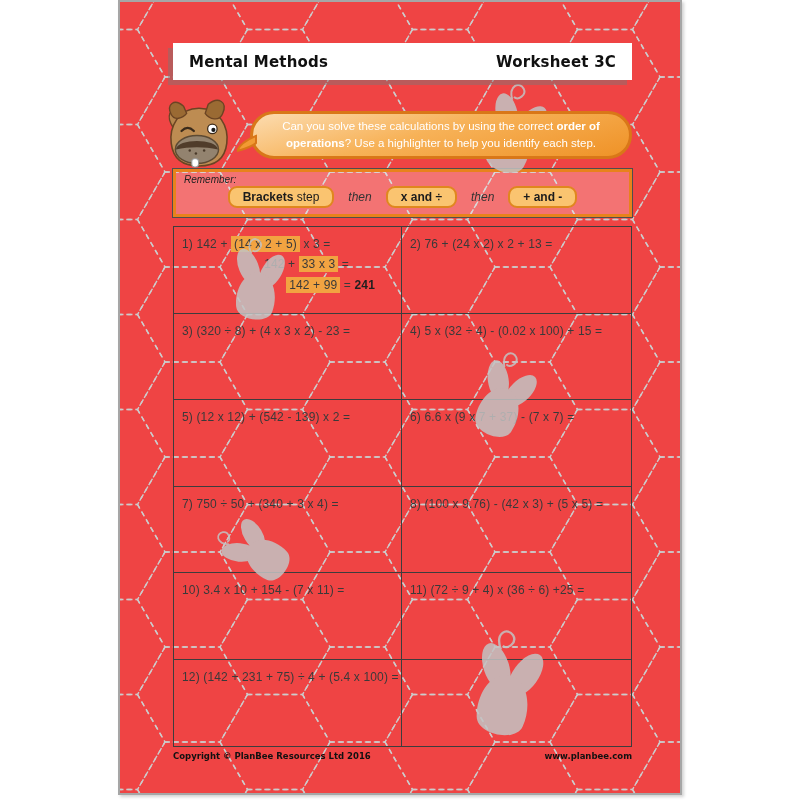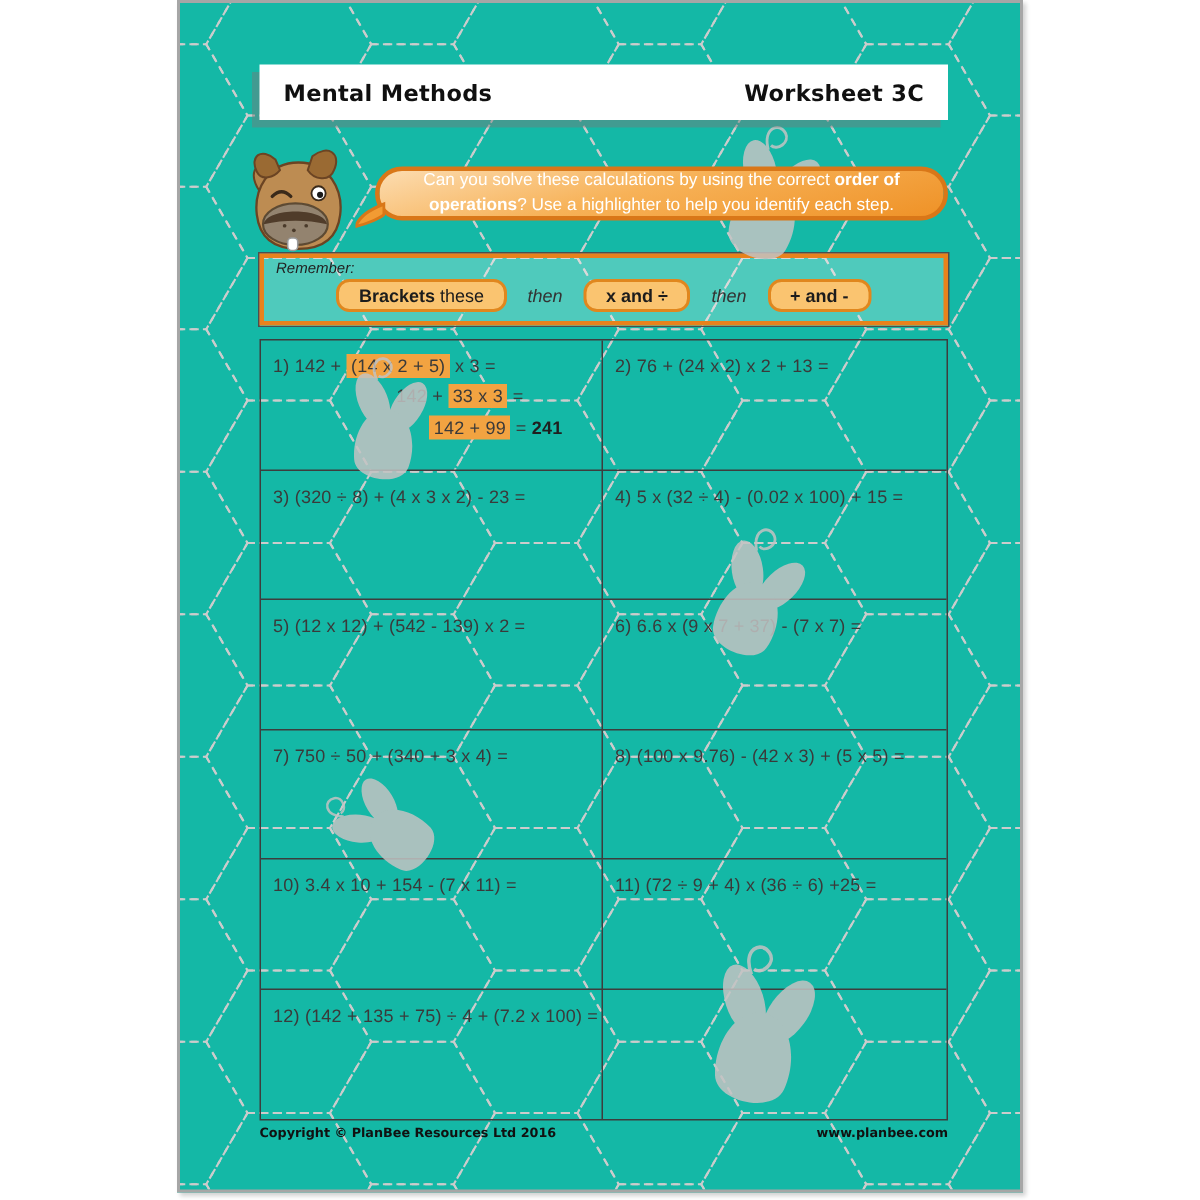--- a/index.html
+++ b/index.html
@@ -1,39 +1,39 @@
 <!DOCTYPE html>
 <html style="--hl: #F2A341;"><head>
 <meta charset="utf-8">
 <style>
   html,body{margin:0;padding:0;background:#ffffff;width:800px;height:800px;
     font-family:"Liberation Sans", sans-serif;}
   .canvas{position:relative;width:800px;height:800px;overflow:hidden;background:#fff;}
 
   
-  .page{position:absolute;left:118px;top:0;width:560px;height:791px;background:#14b8a6;
+  .page{position:absolute;left:118px;top:0;width:560px;height:791px;background:#ef4444;
     border:2px solid #a6a6a6;box-shadow:2px 2px 3px rgba(0,0,0,.18);overflow:hidden;}
   .hex-svg{position:absolute;left:0;top:0;z-index:0;}
 
   
   .banner{position:absolute;left:53px;top:41px;width:459px;height:37px;background:#fff;
     box-shadow:-5px 5px 0 rgba(120,120,120,.45);display:flex;align-items:center;
     justify-content:space-between;padding:0 16px;box-sizing:border-box;z-index:5;}
   .banner .t{font-family:"DejaVu Sans", sans-serif;font-weight:700;font-size:15px;color:#101010;letter-spacing:.2px;}
 
   
   .namerow{position:absolute;left:53px;top:80px;width:459px;display:flex;align-items:flex-end;z-index:3;}
   .namerow .lbl{font-family:"DejaVu Sans", sans-serif;font-weight:700;font-size:13.5px;color:#101010;}
   .fill-line{border-bottom:1.6px solid #1a1a1a;height:15px;}
   .nline{flex:243;margin:0 14px 0 6px;}
   .dline{flex:124;margin-left:6px;}
 
   
   .dog{position:absolute;left:42px;top:95px;width:74px;height:72px;z-index:6;}
-  .bubble{position:absolute;left:130px;top:109px;width:382px;height:36px;z-index:5;
+  .bubble{position:absolute;left:130px;top:109px;width:382px;height:48px;z-index:5;
     border:3px solid #D97718;border-radius:26px;box-sizing:border-box;
     background:linear-gradient(165deg,#FCDCB0 0%,#F7B258 45%,#EF9227 100%);
     display:flex;align-items:center;justify-content:center;padding:4px 20px;}
   .bubble p{margin:0;text-align:center;color:#ffffff;font-size:11.5px;line-height:1.45;font-weight:500;}
   .bubble b{font-weight:800;}
   .tail{position:absolute;left:-16px;top:18px;}
 
   
   .remember{position:absolute;left:53px;top:167px;width:459px;height:48px;z-index:4;
     border:3.5px solid #E8821C;box-shadow:0 0 0 1px #4e4e4e;box-sizing:border-box;
@@ -197,21 +197,21 @@
     <div class="bubble">
       <svg class="tail" width="20" height="24">
         <path d="M19 4 C9 8 3 12 0 19 C9 17 17 13 19 11 Z" fill="#F29B33" stroke="#D97718" stroke-width="2"></path>
       </svg>
       <p><span>Can you solve these calculations by using the correct </span><b>order of operations</b><span>? Use a highlighter to help you identify each step.</span></p>
     </div>
 
     <div class="remember">
       <div class="rem-label">Remember:</div>
       <div class="pillrow">
-        <span class="pill"><b>Brackets</b><span> these</span></span>
+        <span class="pill"><b>Brackets</b><span> step</span></span>
         <span class="then">then</span>
         <span class="pill"><b>x and ÷</b></span>
         <span class="then">then</span>
         <span class="pill"><b>+ and -</b></span>
       </div>
     </div>
 
     <div class="ptable" id="ptable">
         <div class="pcell">
           <div class="pline"><span>1) 142 + </span><span class="hl">(14 x 2 + 5)</span><span> x 3 =</span></div>
@@ -239,21 +239,21 @@
         <div class="pcell">
           <div class="pline"><span>8) (100 x 9.76) - (42 x 3) + (5 x 5) =</span></div>
         </div>
         <div class="pcell">
           <div class="pline"><span>10) 3.4 x 10 + 154 - (7 x 11) =</span></div>
         </div>
         <div class="pcell">
           <div class="pline"><span>11) (72 ÷ 9 + 4) x (36 ÷ 6) +25 =</span></div>
         </div>
         <div class="pcell">
-          <div class="pline"><span>12) (142 + 135 + 75) ÷ 4 + (7.2 x 100) =</span></div>
+          <div class="pline"><span>12) (142 + 231 + 75) ÷ 4 + (5.4 x 100) =</span></div>
         </div>
       </div>
 
     <div class="footer">
       <span>Copyright © PlanBee Resources Ltd 2016</span>
       <span>www.planbee.com</span>
     </div>
 
     <svg width="0" height="0" style="position:absolute">
       <defs>

